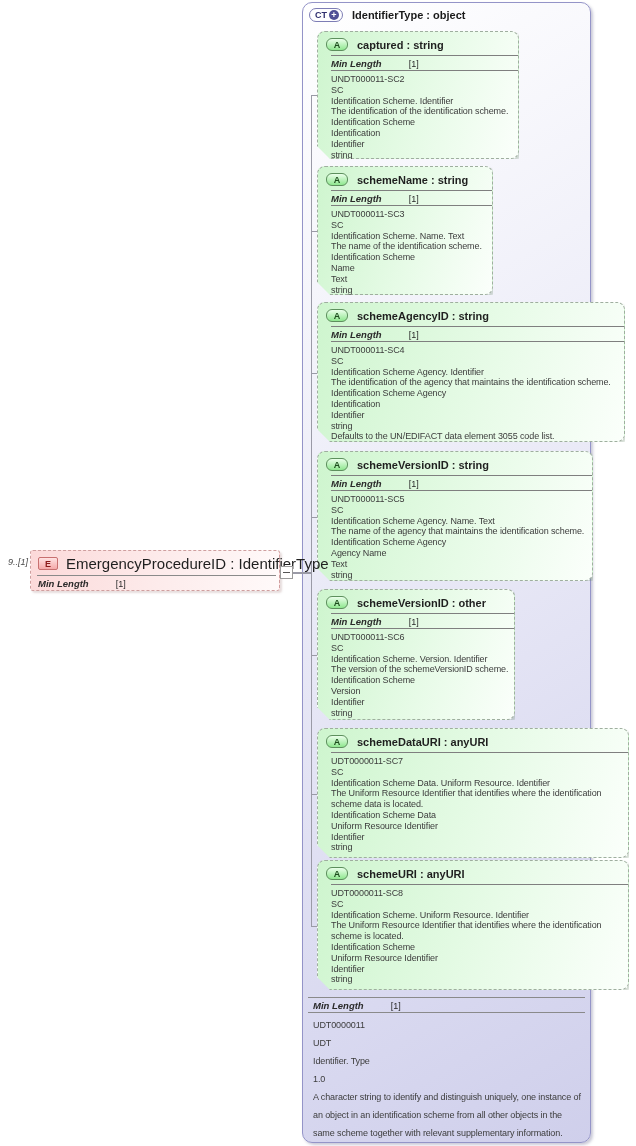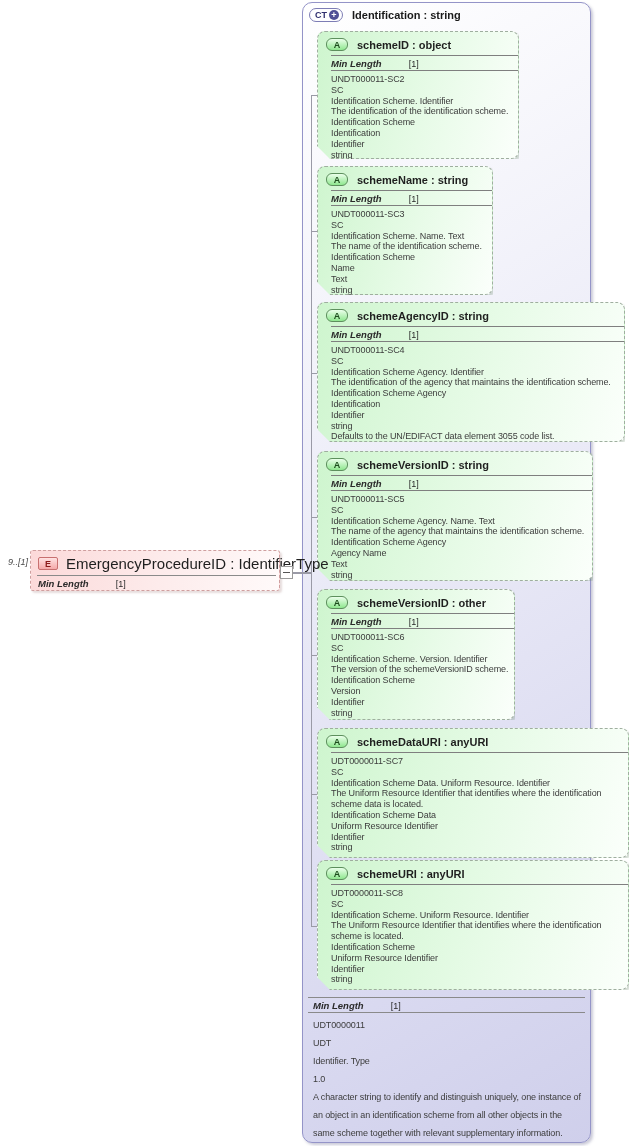--- a/index.html
+++ b/index.html
@@ -106,37 +106,37 @@
     <div class="collapse-dash"></div>
   </div>
   <div class="hline" style="left:293px; top:572px; width:18px;"></div>
 
   <div class="ct-box">
     <div class="ct-header">
       <span class="badge-ct">
         <span class="badge-ct-text">CT</span>
         <span class="badge-ct-plus">+</span>
       </span>
-      <span class="ct-title">Identification : string</span>
+      <span class="ct-title">IdentifierType : object</span>
     </div>
 
     <div class="vline trunk-stub" style="left:8px; top:92px; height:831px;"></div>
     <div class="hline trunk-stub" style="left:8px; top:92px;  width:7px;"></div>
     <div class="hline trunk-stub" style="left:8px; top:228px; width:7px;"></div>
     <div class="hline trunk-stub" style="left:8px; top:370px; width:7px;"></div>
     <div class="hline trunk-stub" style="left:8px; top:514px; width:7px;"></div>
     <div class="hline trunk-stub" style="left:8px; top:652px; width:7px;"></div>
     <div class="hline trunk-stub" style="left:8px; top:791px; width:7px;"></div>
     <div class="hline trunk-stub" style="left:8px; top:923px; width:7px;"></div>
     <div class="hline trunk-stub" style="left:-11px; top:570px; width:19px;"></div>
 
     <div class="attr-box attr-1">
       <div class="attr-header">
         <span class="badge-a">A</span>
-        <span class="attr-title">schemeID : object</span>
+        <span class="attr-title">captured : string</span>
       </div>
       <div class="attr-hr"></div>
       <div class="facet-row">
         <span class="facet-name">Min Length</span>
         <span class="facet-val">[1]</span>
       </div>
       <div class="attr-hr"></div>
       <div class="ann">UNDT000011-SC2
 SC
 Identification Scheme. Identifier

